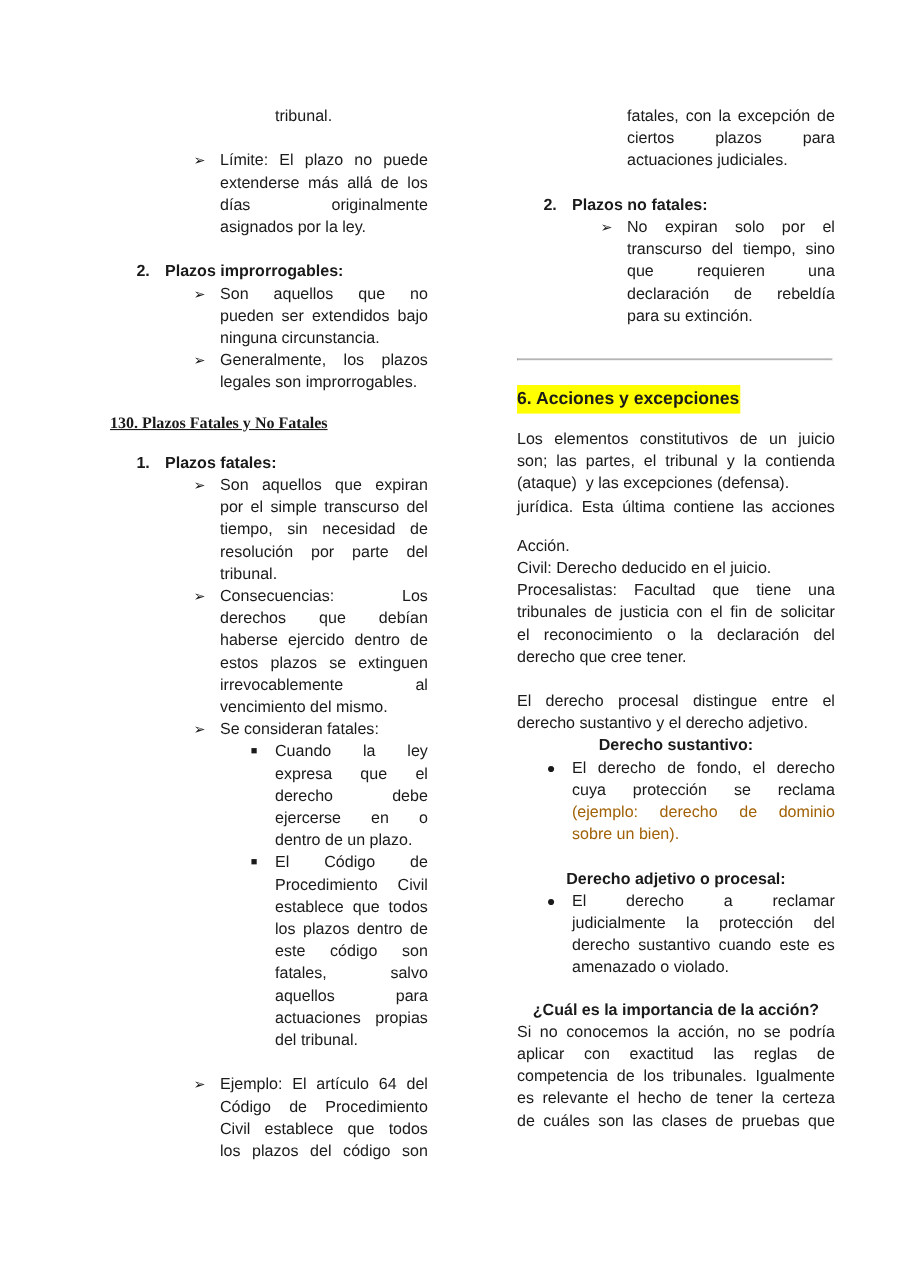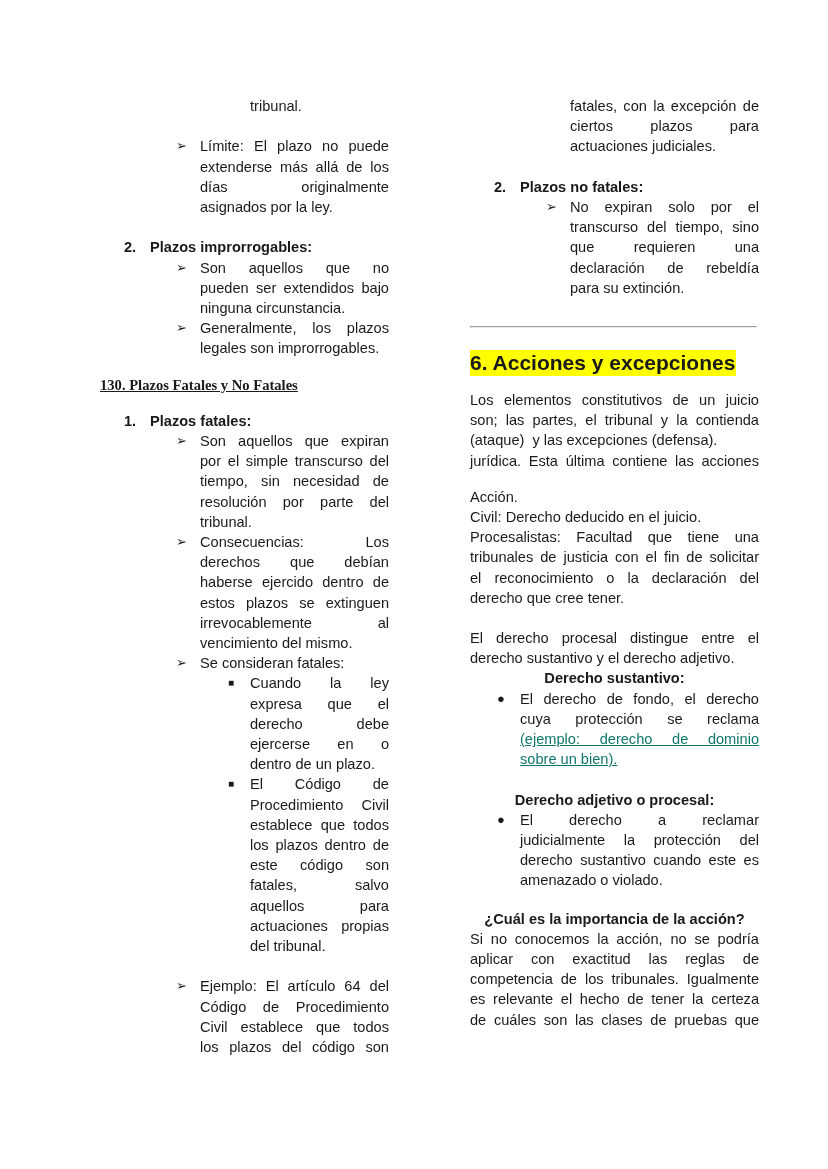--- a/index.html
+++ b/index.html
@@ -10,23 +10,23 @@
   .right { left: 446px; width: 289px; margin-left: 24px; }
   .line-j { text-align: justify; text-align-last: justify; }
   .bold { font-weight: bold; text-align: center; }
   .item { position: relative; }
   .arrow { position: absolute; left: -24px; top: 0; font-size: 13px; }
   .square { position: absolute; left: -22px; top: 0; font-size: 10px; line-height: 20.2px; }
   .dot { position: absolute; left: -23px; top: 0; font-size: 13px; }
   .num { position: absolute; left: -26px; top: 0; font-weight: bold; }
   .gap { height: 20.2px; }
   .heading-u { font-weight: bold; text-decoration: underline; font-family: Liberation Serif, serif; }
-  .hl { background: #ffff00; font-weight: bold; font-size: 21px; padding: 1px 1px 1px 0; display: inline-block; line-height: 24px; }
+  .hl { background: #ffff00; font-weight: bold; font-size: 16px; padding: 1px 1px 1px 0; display: inline-block; line-height: 24px; }
   .hr { border-top: 1px solid #9e9e9e; width: 285px; margin: 0; }
-  .blue { color: #0f766e; text-decoration: underline; }
+  .blue { color: #a16207; }
   .block { display: block; }
 </style>
 </head>
 <body>
 
 <div class="col left">
   <div style="padding-left:150px">tribunal.</div>
   <div class="gap"></div>
 
   <div class="item" style="margin-left:100px">

